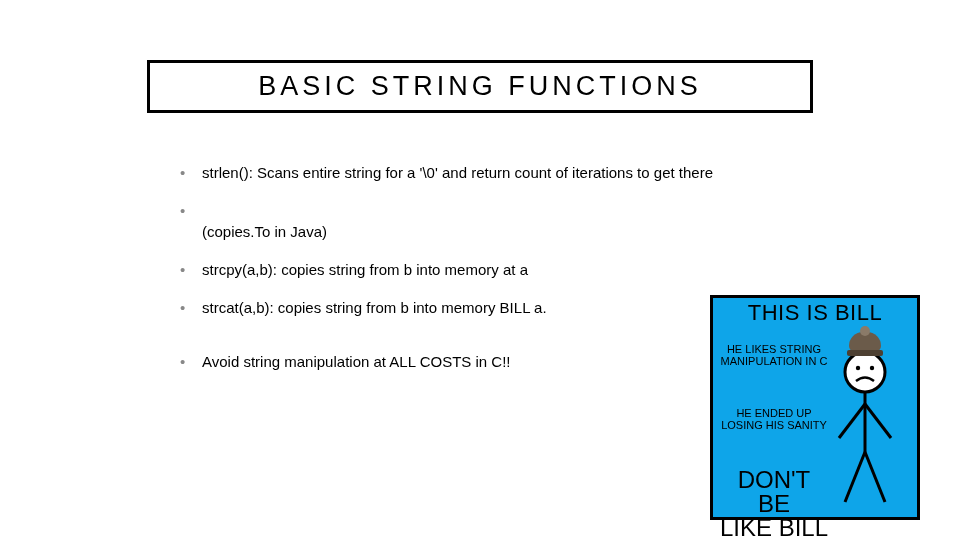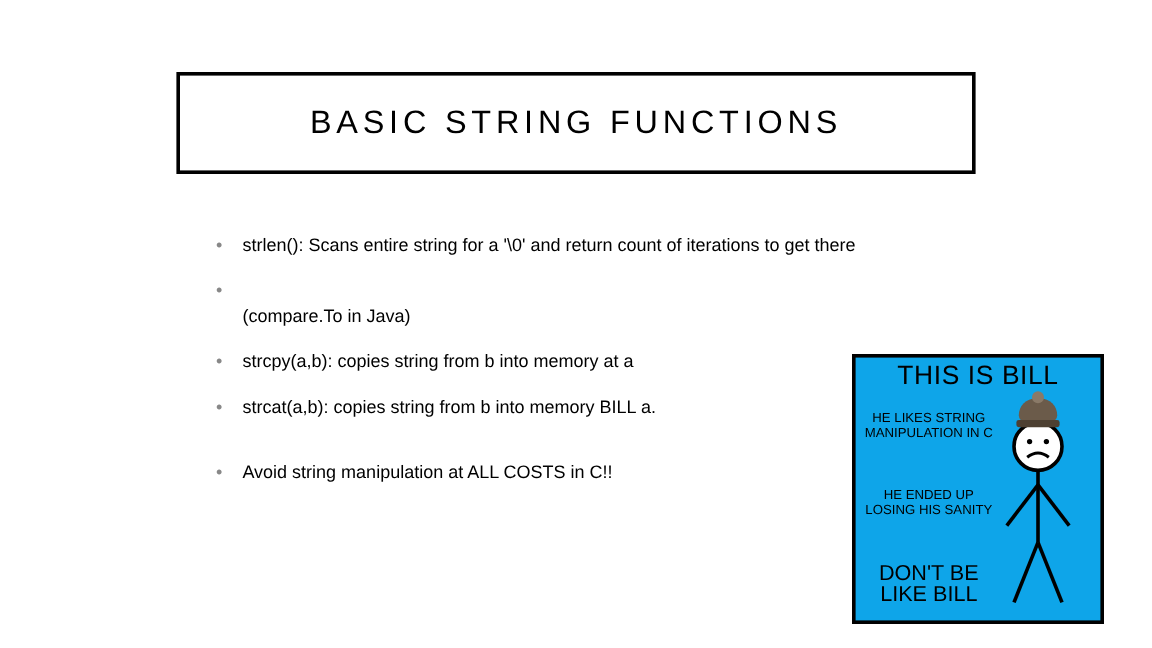--- a/index.html
+++ b/index.html
@@ -14,21 +14,21 @@
   }
   .slide {
     position: relative;
     width: 960px;
     height: 540px;
     box-sizing: border-box;
     padding: 60px 140px 0 140px;
   }
   .title-box {
     border: 3px solid #000;
-    padding: 24px 10px;
+    padding: 8px 10px;
     text-align: center;
     margin: 0 auto 50px auto;
     width: 640px;
   }
   .title-text {
     font-size: 27px;
     letter-spacing: 4px;
     font-weight: 400;
   }
   ul.bullets {
@@ -83,21 +83,21 @@
     position: absolute;
     left: 6px;
     width: 110px;
     font-size: 11px;
     line-height: 1.05;
     text-align: center;
     white-space: pre-line;
   }
   .meme-line.l1 { top: 46px; }
   .meme-line.l2 { top: 110px; }
-  .meme-line.dont { top: 170px; font-size: 18px; line-height: 1.0; }
+  .meme-line.dont { top: 170px; font-size: 24px; line-height: 1.0; }
   
   .figure {
     position: absolute;
     right: 12px;
     top: 44px;
     width: 80px;
     height: 170px;
   }
   .figure svg { width: 80px; height: 170px; }
   .hat {
@@ -139,21 +139,21 @@
   <div class="title-box">
     <div class="title-text">BASIC STRING FUNCTIONS</div>
   </div>
 
   <ul class="bullets">
     <li>
       <span class="b">strlen():</span><span>  Scans entire string for a '\0' and return count of iterations to get there</span>
     </li>
     <li>
       <br>
-      <span>(compare.To in Java)</span>
+      <span>(copies.To in Java)</span>
     </li>
     <li>
       <span class="b">strcpy(a,b): copies string from</span>
       <span> </span>
       <span class="b">b</span>
       <span> </span>
       <span>into</span>
       <span> </span>
       <span class="b">memory</span>
       <span> </span>

